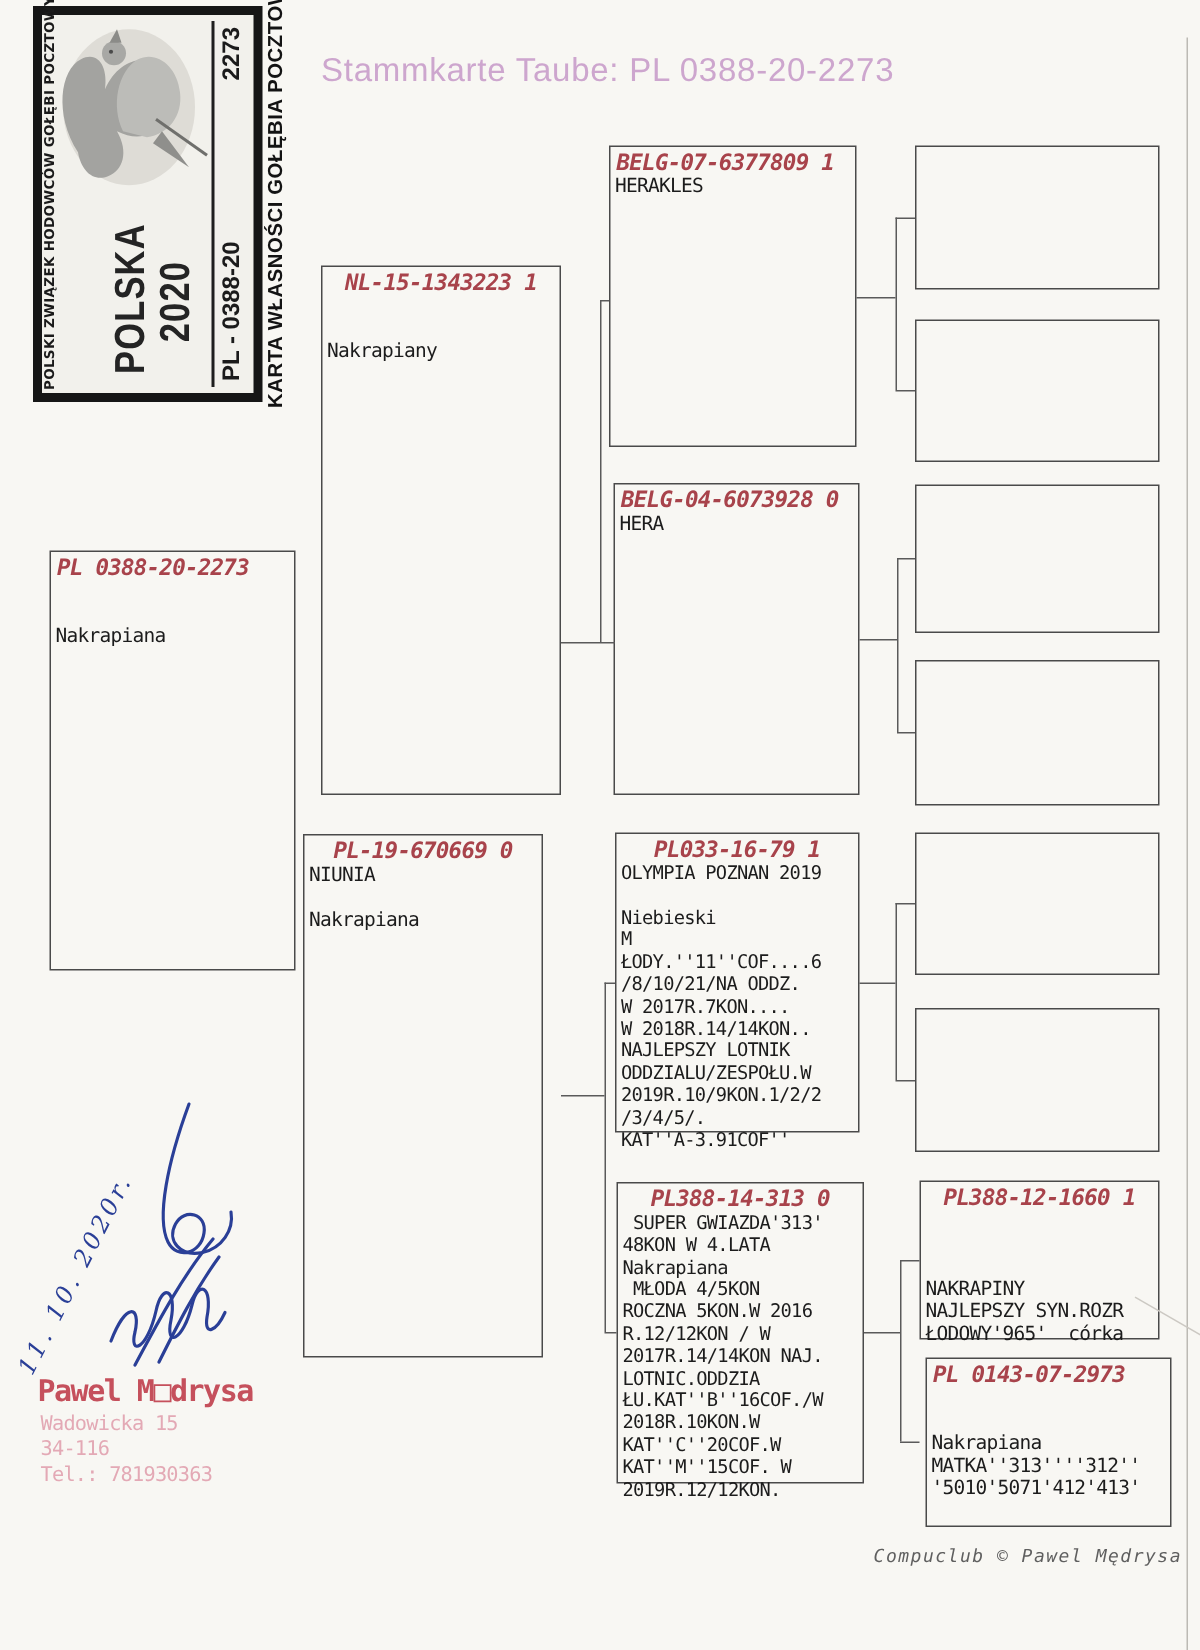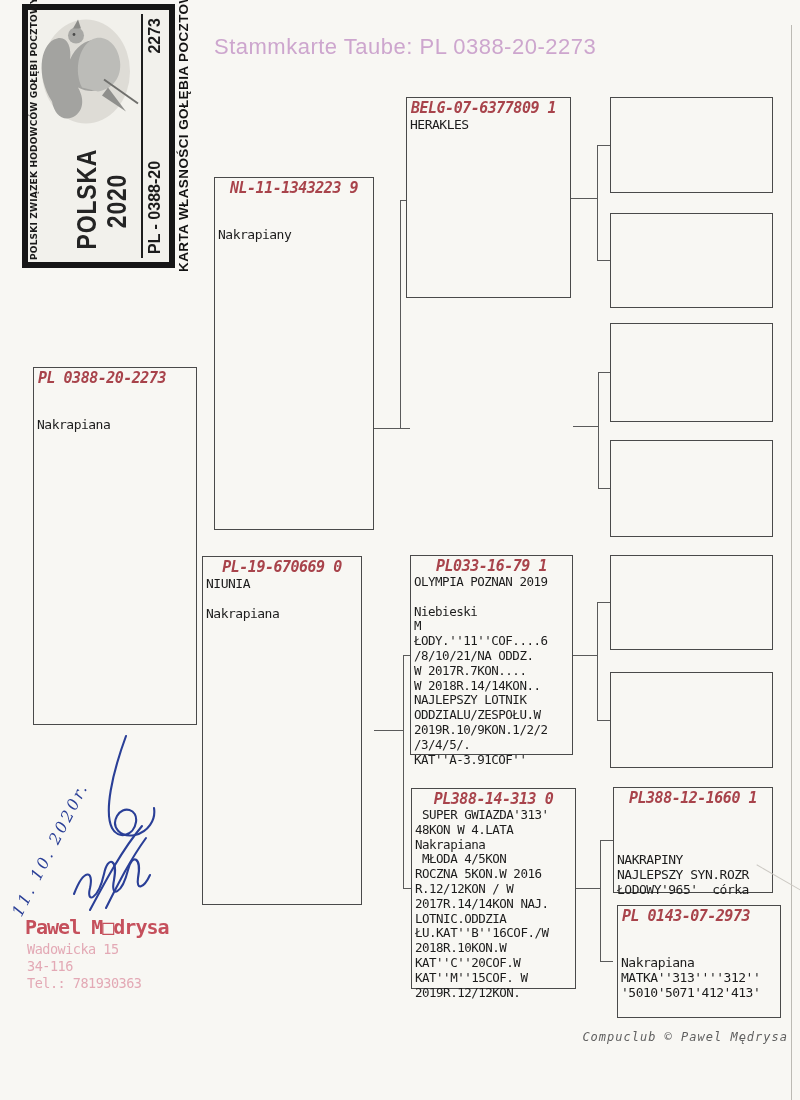--- a/index.html
+++ b/index.html
@@ -83,43 +83,47 @@
         <span>2273</span>
       </div>
     </div>
   </div>
   <div class="karta-wrap">
     <div class="karta">KARTA WŁASNOŚCI GOŁĘBIA POCZTOWEGO</div>
   </div>
 
   <div class="title">Stammkarte Taube: PL  0388-20-2273</div>
 
-  <div class="pbox" style="left:33px;top:367px;width:164px;height:358px;">
+  <div class="pbox" style="left:33px;top:367px;width:164px;height:280px;">
     <div class="ring">PL  0388-20-2273</div>
     <div class="bodytext">
 
 Nakrapiana</div>
   </div>
 
   <div class="pbox" style="left:214px;top:177px;width:160px;height:353px;">
-    <div class="ring center">NL-11-1343223 9</div>
+    <div class="ring center">NL-15-1343223 1</div>
     <div class="bodytext">
 
 Nakrapiany</div>
   </div>
   <div class="pbox" style="left:202px;top:556px;width:160px;height:349px;">
     <div class="ring center">PL-19-670669 0</div>
     <div class="bodytext">NIUNIA
 
 Nakrapiana</div>
   </div>
 
   <div class="pbox" style="left:406px;top:97px;width:165px;height:201px;">
     <div class="ring">BELG-07-6377809 1</div>
     <div class="bodytext">HERAKLES</div>
+  </div>
+  <div class="pbox" style="left:409px;top:322px;width:164px;height:208px;">
+    <div class="ring">BELG-04-6073928 0</div>
+    <div class="bodytext">HERA</div>
   </div>
   <div class="pbox" style="left:410px;top:555px;width:163px;height:200px;">
     <div class="ring center">PL033-16-79 1</div>
     <div class="bodytext dense">OLYMPIA POZNAN 2019
 
 Niebieski
 M
 ŁODY.''11''COF....6
 /8/10/21/NA ODDZ.
 W 2017R.7KON....

